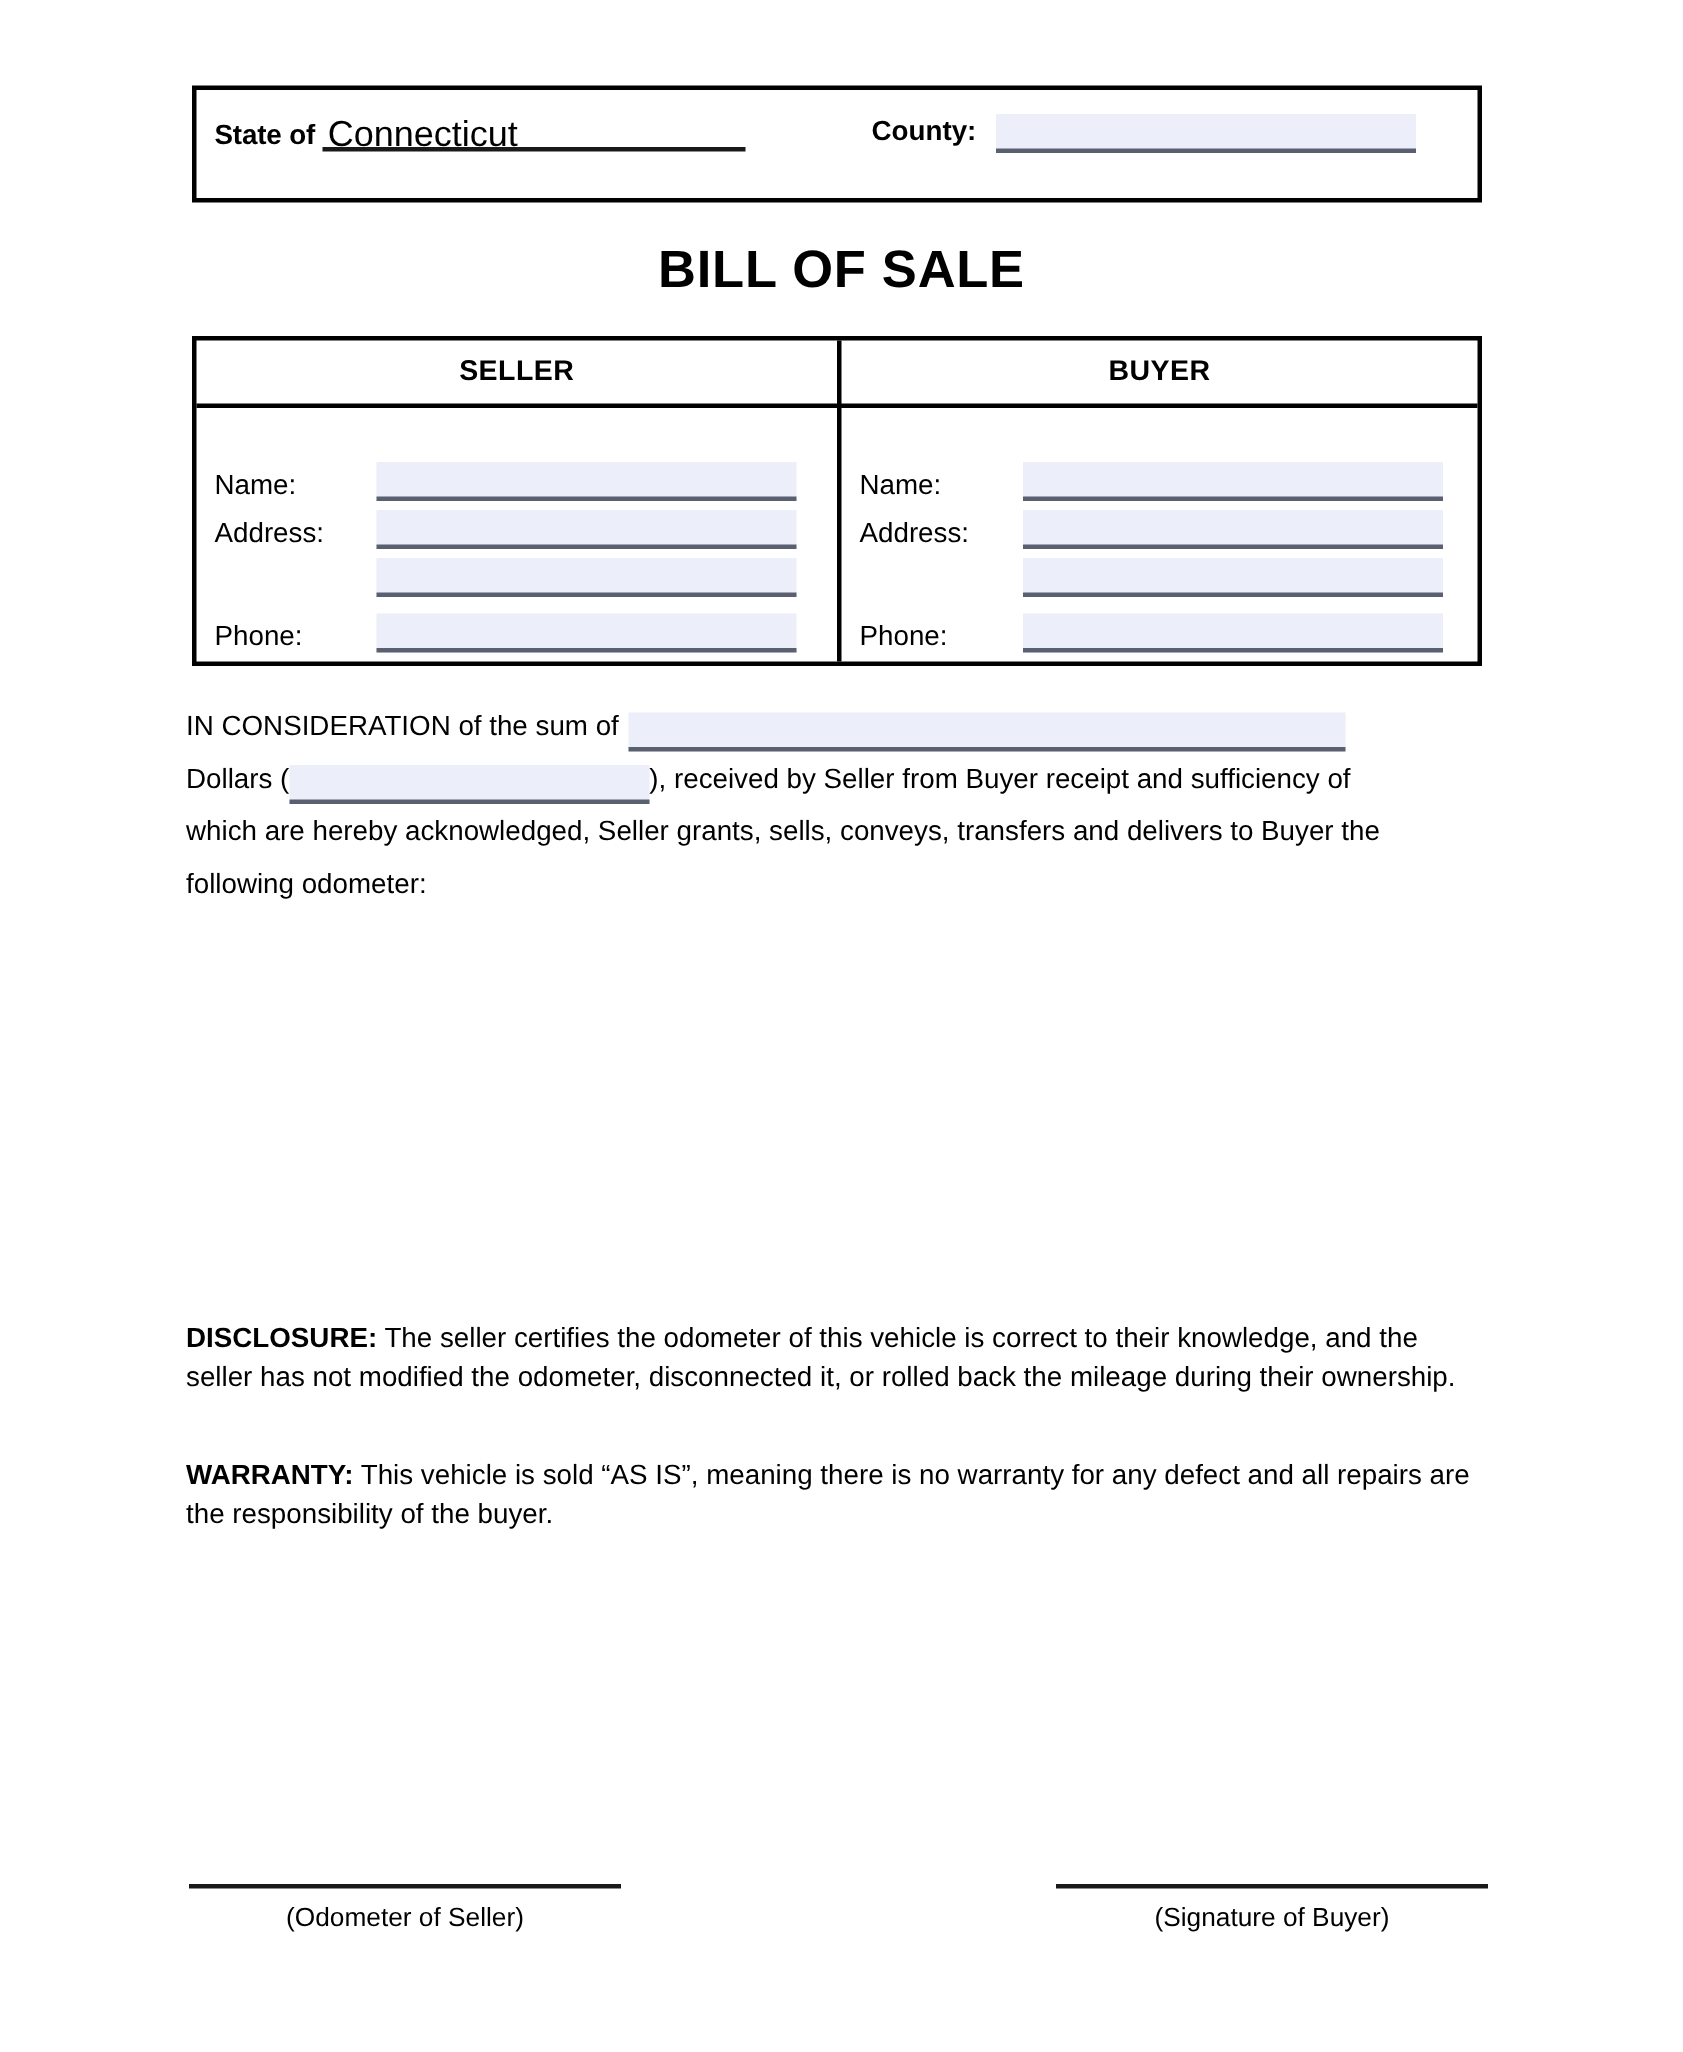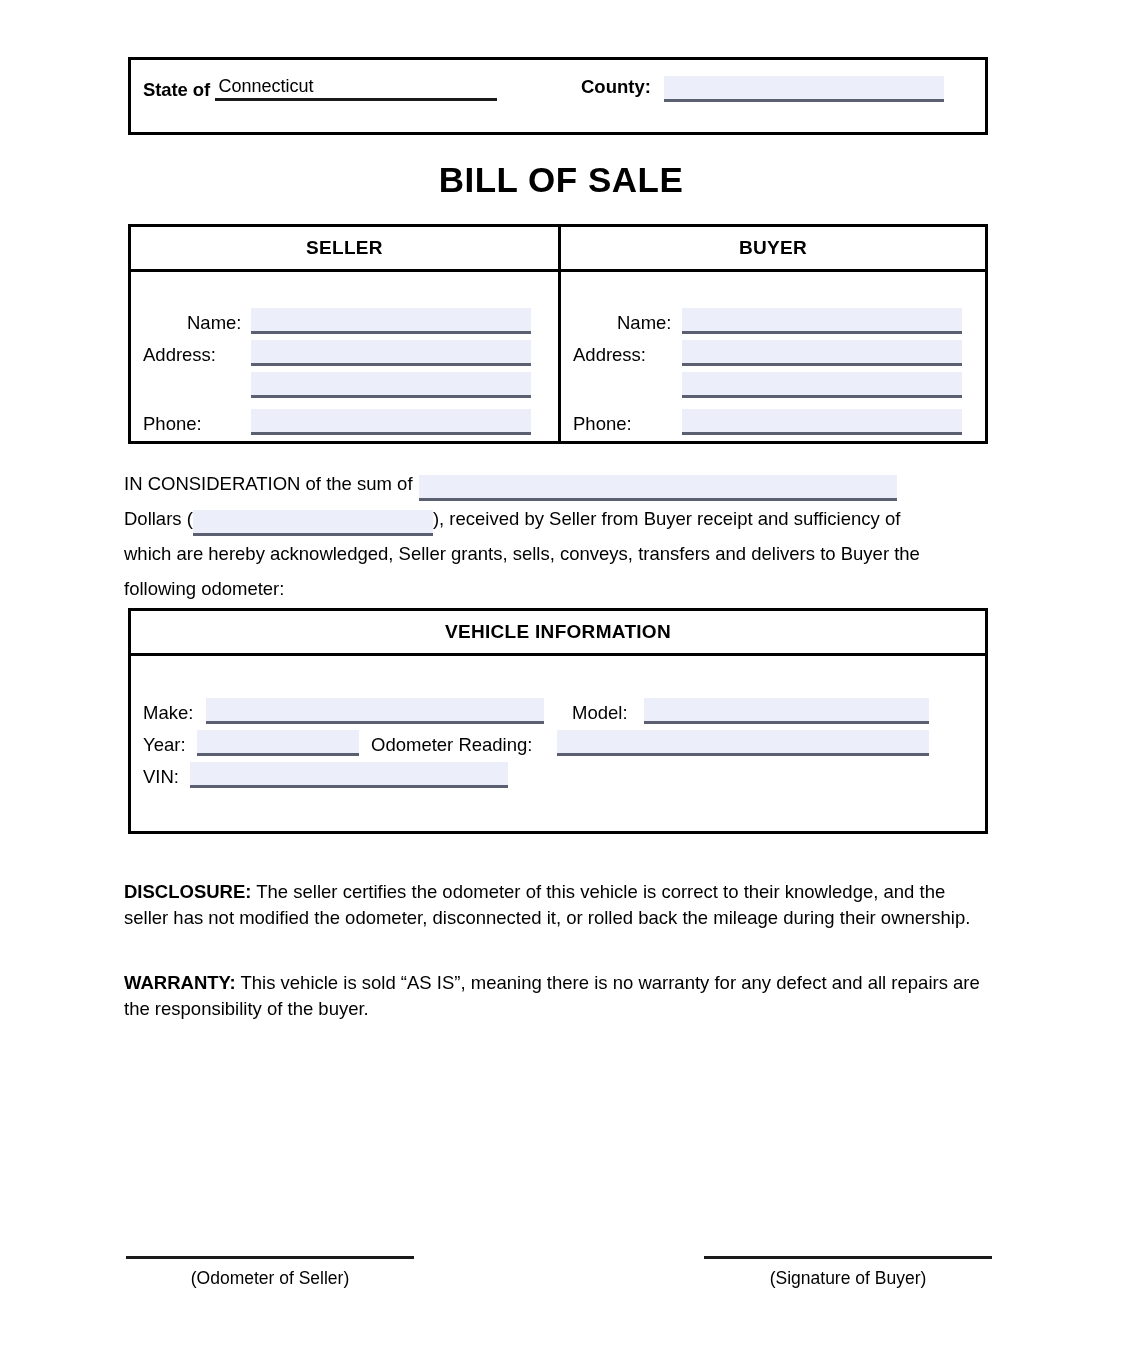--- a/index.html
+++ b/index.html
@@ -55,21 +55,21 @@
     white-space: nowrap;
   }
   .lbl-bold {
     font-size: 18.5px;
     font-weight: bold;
     letter-spacing: -0.1px;
     margin-top: 28px;
   }
   .state-value {
     display: inline-block;
-    font-size: 18px;
+    font-size: 24px;
     font-weight: normal;
     border-bottom: 3px solid #1a1a1a;
     width: 282px;
     padding-left: 4px;
     height: 25px;
     vertical-align: bottom;
     box-sizing: border-box;
   }
   .county-label {
     position: absolute;
@@ -147,21 +147,21 @@
   .party-col.right { left: 430px; width: 424px; }
 
   .party-label {
     position: absolute;
     font-size: 18.5px;
     white-space: nowrap;
   }
   .party-field { position: absolute; }
 
   
-  .pl-name    { left: 12px;  top: 40px; margin-left: 44px; }
+  .pl-name    { left: 12px;  top: 40px; }
   .pl-address { left: 12px;  top: 72px; text-align: right; }
   .pl-phone   { left: 12px;  top: 141px; }
   .pf-name    { left: 120px; top: 36px;  width: 280px; }
   .pf-addr1   { left: 120px; top: 68px;  width: 280px; }
   .pf-addr2   { left: 120px; top: 100px; width: 280px; }
   .pf-phone   { left: 120px; top: 137px; width: 280px; }
 
   
   .bf-name    { left: 121px; top: 36px;  width: 280px; }
   .bf-addr1   { left: 121px; top: 68px;  width: 280px; }
@@ -328,39 +328,20 @@
     <div class="line">
       <span>IN CONSIDERATION of the sum of</span><span class="field f-sum"></span>
     </div>
     <div class="line">
       <span>Dollars (</span><span class="field f-dollars"></span><span>), received by Seller from Buyer receipt and sufficiency of</span>
     </div>
     <div class="line">which are hereby acknowledged, Seller grants, sells, conveys, transfers and delivers to Buyer the</div>
     <div class="line">following odometer:</div>
   </div>
 
-  <div class="vehicle-box">
-    <div class="vehicle-head">VEHICLE INFORMATION</div>
-    <div class="vehicle-body">
-      <span class="v-label vl-make">Make:</span>
-      <span class="field v-field vf-make"></span>
-
-      <span class="v-label vl-model">Model:</span>
-      <span class="field v-field vf-model"></span>
-
-      <span class="v-label vl-year">Year:</span>
-      <span class="field v-field vf-year"></span>
-
-      <span class="v-label vl-odo">Odometer Reading:</span>
-      <span class="field v-field vf-odo"></span>
-
-      <span class="v-label vl-vin">VIN:</span>
-      <span class="field v-field vf-vin"></span>
-    </div>
-  </div>
 
   <div class="clause clause-warranty">
     <span class="kw">WARRANTY:</span><span> This vehicle is sold “AS IS”, meaning there is no warranty for any defect and all repairs are the responsibility of the buyer.</span>
   </div>
 
   <div class="clause clause-disclosure">
     <span class="kw">DISCLOSURE:</span><span>  The seller certifies the odometer of this vehicle is correct to their knowledge, and the seller has not modified the odometer, disconnected it, or rolled back the mileage during their ownership.</span>
   </div>
 
 

